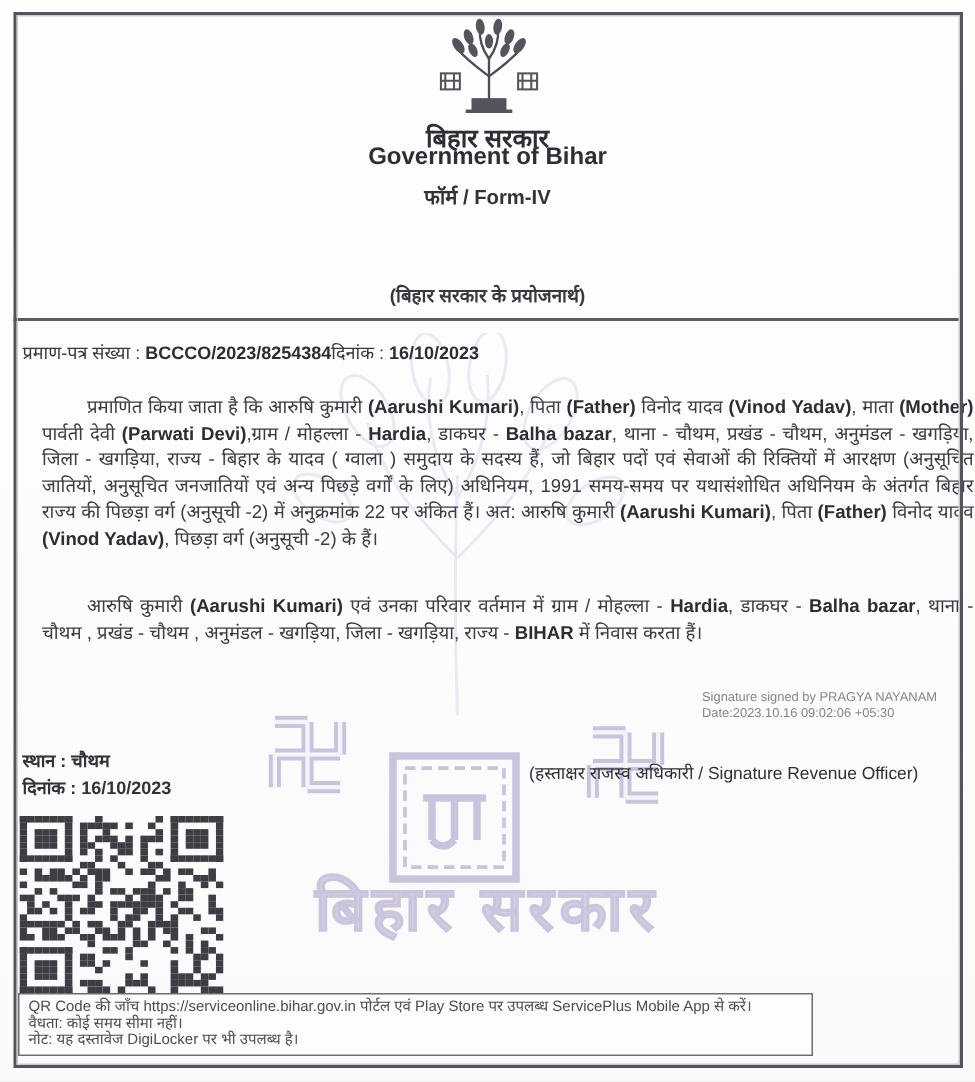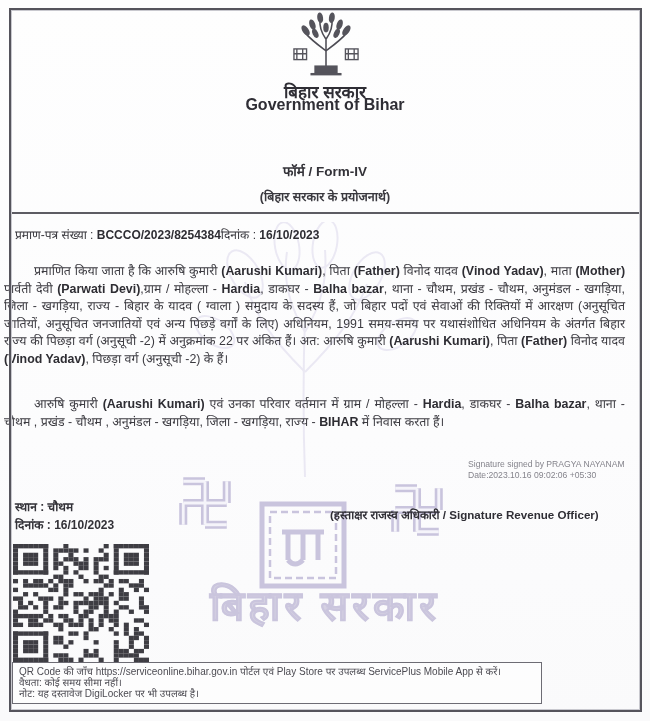--- a/index.html
+++ b/index.html
@@ -11,39 +11,39 @@
   }
   .page-border{
     position:absolute; left:9px; top:8px; width:629px; height:700px;
     border:2px solid #55545c; box-shadow:inset 0 0 0 1px #c9c9cf; z-index:3; pointer-events:none;
   }
   .abs{position:absolute;}
   .ctr{left:0; width:650px; text-align:center;}
   .hdr-emblem{left:282px; top:12px; width:88px; height:68px; z-index:2;}
   .gov-hi{top:80px; font-size:17px; font-weight:bold; color:#2f2e35; z-index:2;}
   .gov-en{top:96px; font-size:16px; font-weight:bold; color:#2f2e35; z-index:2;}
-  .form-line{top:122px; font-size:13.5px; font-weight:bold; color:#333238; z-index:2;margin-top:40px;}
+  .form-line{top:122px; font-size:13.5px; font-weight:bold; color:#333238; z-index:2;}
   .district-line{top:153px; font-size:13px; font-weight:bold; color:#333238; z-index:2;}
   .cert-title{top:171px; font-size:13px; font-weight:bold; color:#333238; z-index:2;}
   .purpose{top:188px; font-size:12.5px; font-weight:600; color:#3a393f; z-index:2;}
   .rule{top:212px; left:9px; width:631px; border-top:2px solid #5d5c63; z-index:2;}
   .meta-row{top:226px; left:15px; width:620px; display:flex; 
     font-size:12px; z-index:2;}
   .meta-row b{color:#2e2d33;}
-  .para{left:4px; width:621px; font-size:12.4px; line-height:17.6px; text-align:justify;
+  .para{left:28px; width:621px; font-size:12.4px; line-height:17.6px; text-align:justify;
     text-indent:30px; z-index:2; color:#3b3a40;}
   .para .seg-b{font-weight:bold; color:#2e2d33;}
   .para1{top:263px;}
   .para2{top:396px;}
   .digital-sig{top:459px; left:468px; width:175px; font-size:8.6px; line-height:10.5px;
     color:#85848c; z-index:2;}
   .place-block{top:499px; left:15px; font-size:12px; line-height:17.5px; font-weight:700;
     color:#333238; z-index:2;}
-  .sig-label{top:507px; left:330px; width:305px; text-align:left; font-size:11.6px;
-    font-weight:bold; color:#2f2e35; z-index:2;}
+  .sig-label{top:507px; left:330px; width:305px; text-align:center; font-size:11.6px;
+    font-weight:normal; color:#2f2e35; z-index:2;}
   .qr{top:544px; left:13px; width:136px; height:118px; z-index:2;}
   .footer-box{top:662px; left:12px; width:516px; height:34px; border:1.5px solid #6d6c74;
     padding:3px 6px; font-size:10px; line-height:11.2px; font-weight:400; color:#4c4b52;
     z-index:2; background:rgba(255,255,255,.55);}
   
   .wm{z-index:1; pointer-events:none;}
   .wm-tree{left:175px; top:222px; width:260px; height:265px; opacity:.55;}
   .wm-sw-left{left:176px; top:474px; width:58px; height:58px;}
   .wm-sw-right{left:388px; top:481px; width:58px; height:58px;}
   .wm-box{left:258px; top:498px; width:90px; height:94px;}

